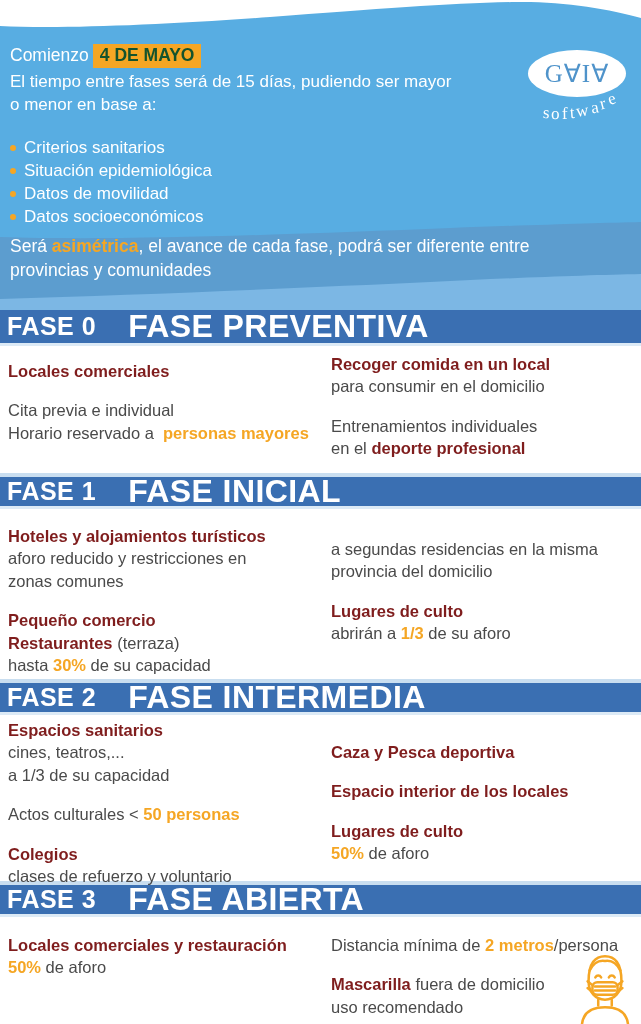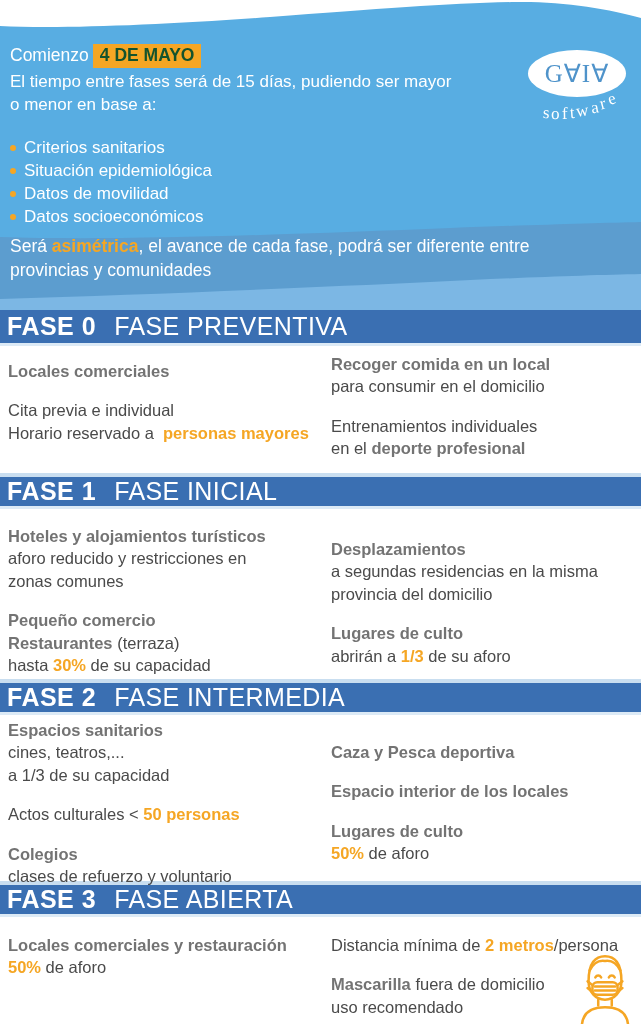--- a/index.html
+++ b/index.html
@@ -25,26 +25,26 @@
   .logo-sub span{display:inline-block;font-family:"Liberation Serif",serif;font-size:17px;color:#fff;margin:0 1px;}
   
   .sera{position:absolute;left:0;top:222px;width:641px;height:88px;}
   .sera svg{position:absolute;left:0;top:0;width:641px;height:88px;display:block;}
   .sera-text{position:absolute;left:10px;top:13px;color:#fff;font-size:17.5px;line-height:23.5px;}
   
   .phase-bar{position:absolute;left:0;width:641px;height:36px;background:#3A6FB2;
     border-bottom:3px solid #DCEAF6;display:flex;align-items:center;color:#fff;padding-left:7px;box-sizing:border-box;}
   .phase-bar.bt{border-top:4px solid #C9DEF0;}
   .phase-bar .code{font-size:25px;font-weight:700;letter-spacing:0.5px;}
-  .phase-bar .pname{font-size:25px;font-weight:400;margin-left:18px;letter-spacing:0.4px;}
+  .phase-bar .pname{font-size:32px;font-weight:700;margin-left:32px;letter-spacing:0.4px;}
   
   .col{position:absolute;font-size:16.5px;line-height:22.4px;color:#4A4A4A;}
   .block{margin-bottom:17px;}
   .tline{white-space:pre-wrap;}
-  .sb{font-weight:700;color:#737373;}
+  .sb{font-weight:700;color:#7f1d1d;}
   .so{font-weight:700;color:#F5A624;}
   
   .mask-icon{position:absolute;left:576px;top:950px;width:58px;height:78px;}
   .mask-icon svg{display:block;width:58px;height:78px;}
 </style>
 </head>
 <body>
 
 <div id="page">
 
@@ -139,21 +139,20 @@
         <div class="tline"><span>zonas comunes</span></div>
       </div>
       <div class="block">
         <div class="tline"><span class="sb">Pequeño comercio</span></div>
         <div class="tline"><span class="sb">Restaurantes</span><span> (terraza)</span></div>
         <div class="tline"><span>hasta </span><span class="so">30%</span><span> de su capacidad</span></div>
       </div>
     </div>
   <div class="col" style="left:331px;top:538px;width:302px;">
       <div class="block">
-        <div class="tline"><span class="sb">Desplazamientos</span></div>
         <div class="tline"><span>a segundas residencias en la misma</span></div>
         <div class="tline"><span>provincia del domicilio</span></div>
       </div>
       <div class="block">
         <div class="tline"><span class="sb">Lugares de culto</span></div>
         <div class="tline"><span>abrirán a </span><span class="so">1/3</span><span> de su aforo</span></div>
       </div>
     </div>
 
   <div class="col" style="left:8px;top:719px;width:315px;">

